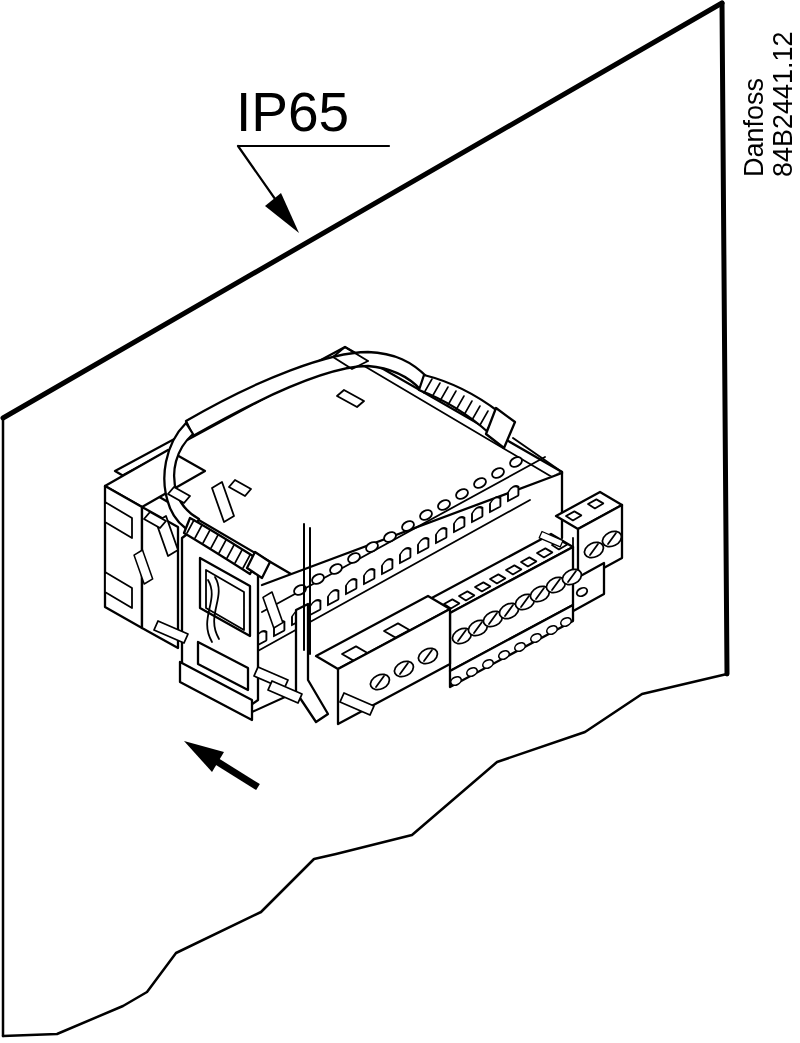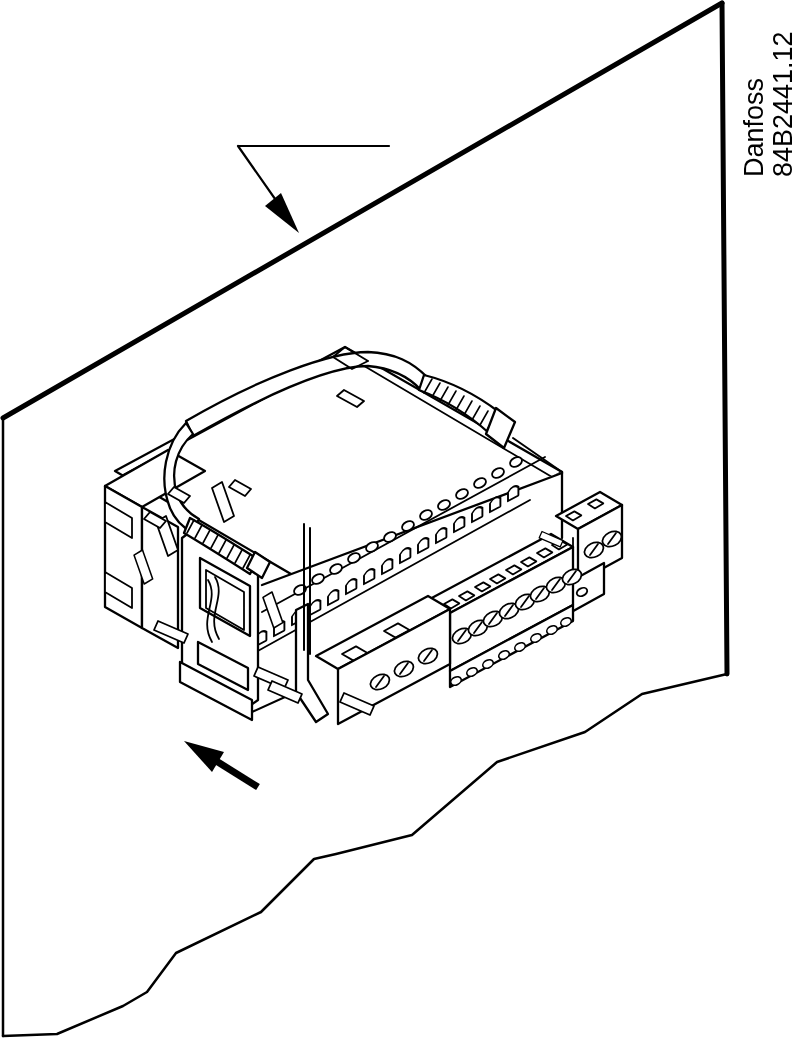--- a/index.html
+++ b/index.html
@@ -215,18 +215,19 @@
     <g stroke-width="1.9">
       <path d="M333,357 L345,347 L368,361 M333,357 L352,369 L368,361"></path>
       <polygon points="337,396 357,407 364,401 344,390" fill="#fff"></polygon>
       <polygon points="174,487 190,496 184,503 168,494" fill="#fff"></polygon>
       <polygon points="150,512 166,521 160,528 144,519" fill="#fff"></polygon>
       <polygon points="235,480 251,489 245,496 229,487" fill="#fff"></polygon>
     </g>
   </g>
 </svg>
 
+<div class="ip65-label">IP65</div>
 
 <div class="vlabel brand">Danfoss</div>
 
 <div class="vlabel code">84B2441.12</div>
 
 </div>
 
 </body></html>

